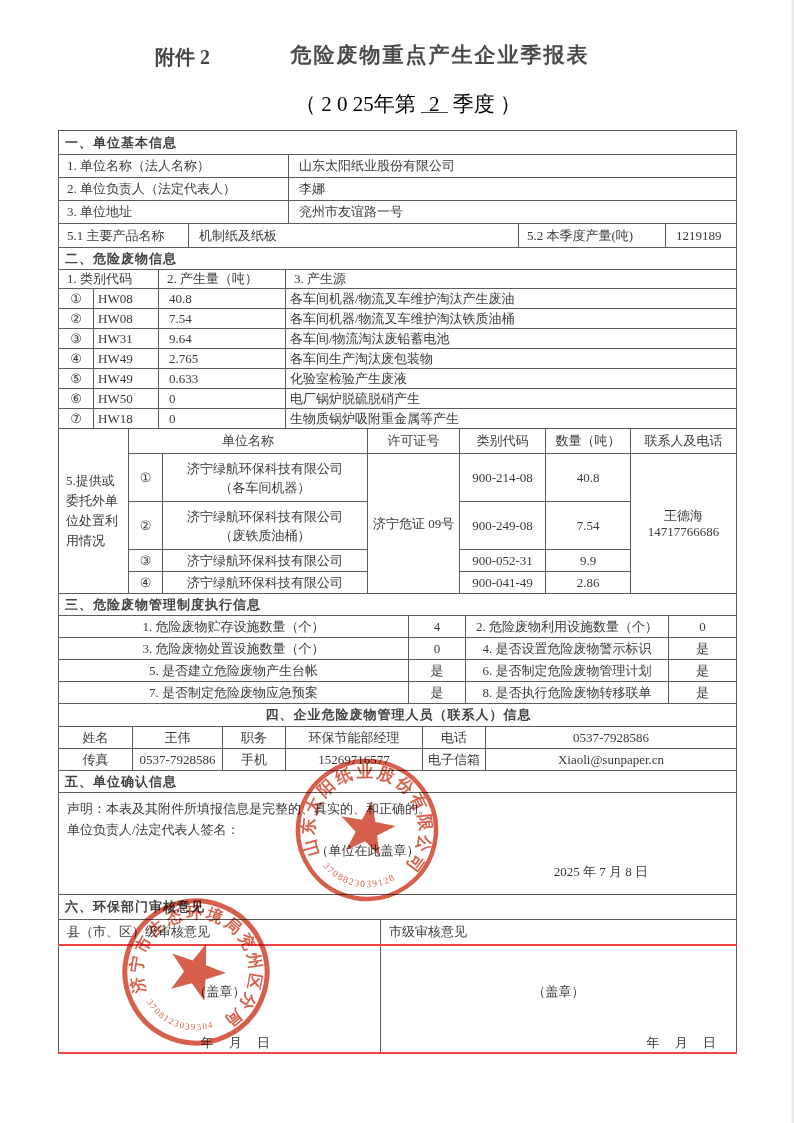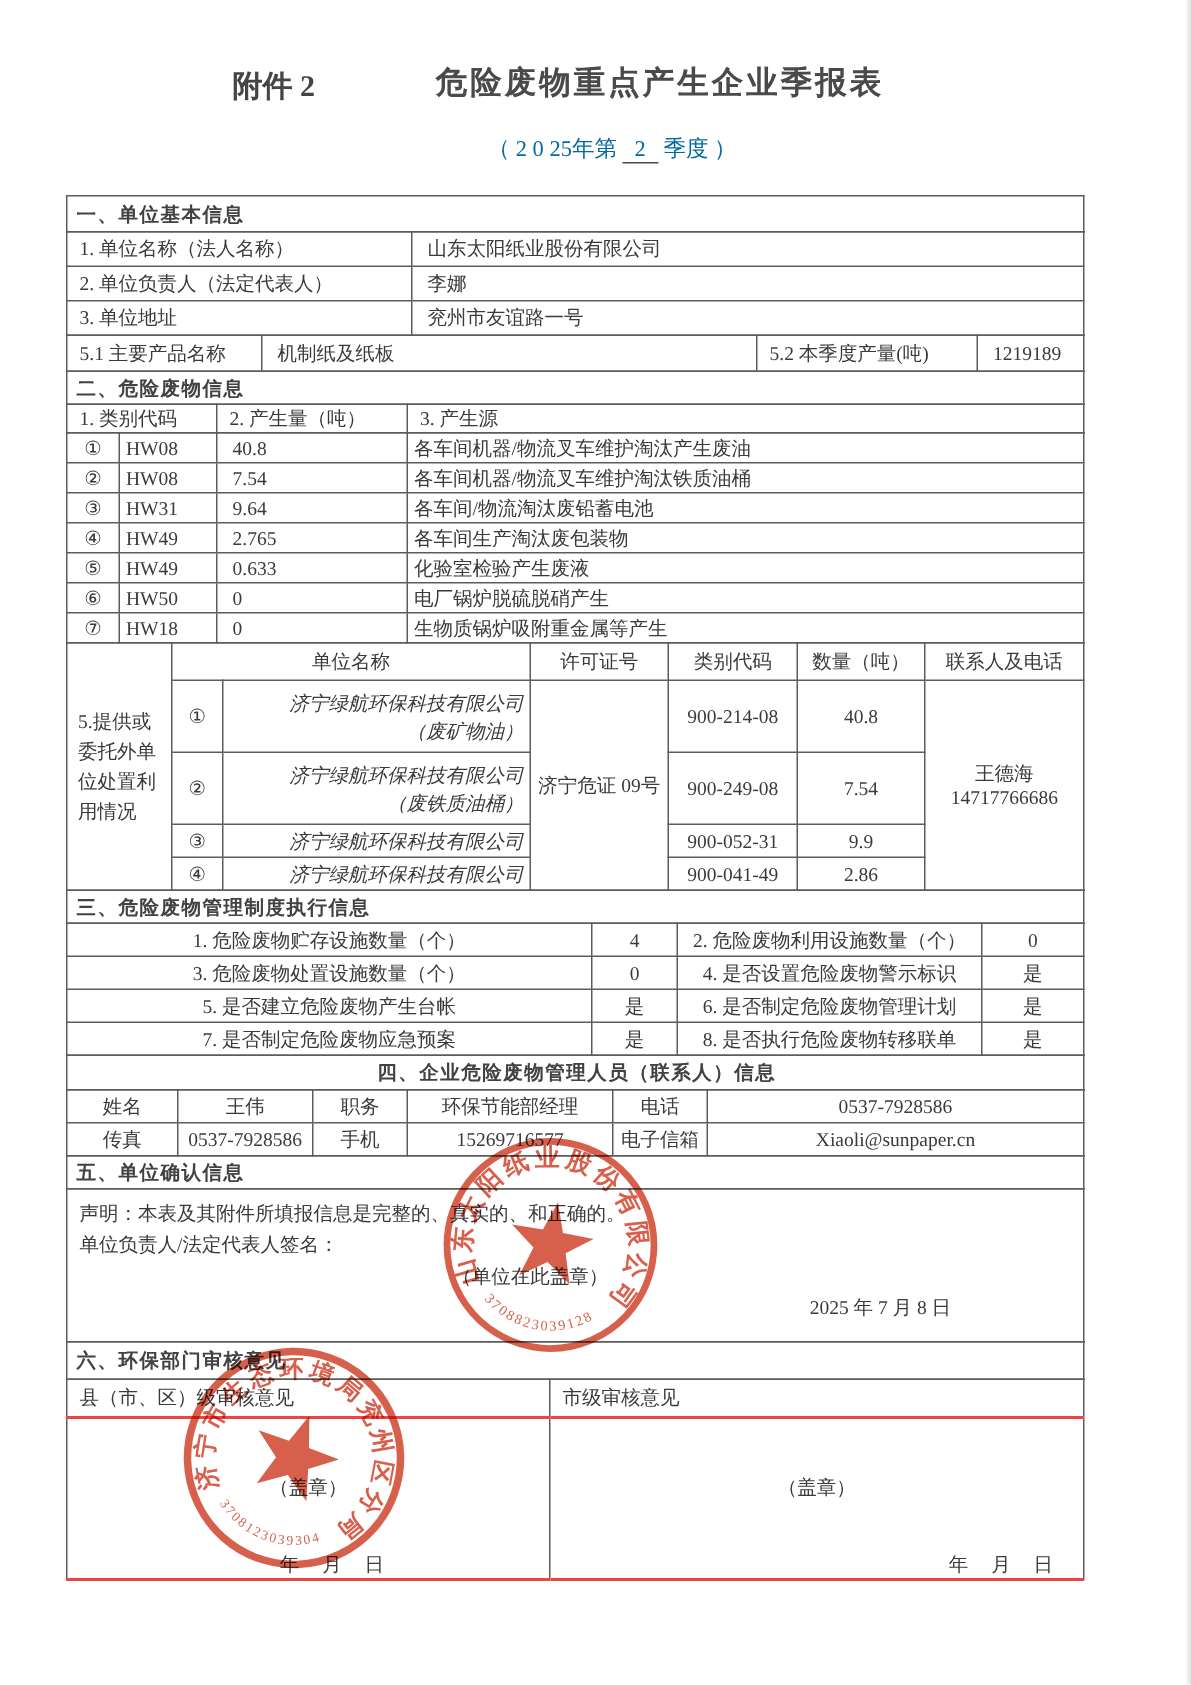--- a/index.html
+++ b/index.html
@@ -5,32 +5,32 @@
   html,body{margin:0;padding:0;}
   body{width:794px;height:1123px;background:#ffffff;position:relative;
        font-family:"Liberation Serif","DejaVu Serif",serif;color:#3a3a3a;}
   .scan-edge{position:absolute;right:0;top:0;width:4px;height:100%;
        background:linear-gradient(to right,rgba(0,0,0,0),rgba(0,0,0,.12));}
   .hdr{position:absolute;top:0;left:0;width:794px;}
   .attach{position:absolute;left:155px;top:44px;font-size:20px;font-weight:bold;color:#454545;}
   .title{position:absolute;left:0;top:41px;width:880px;text-align:center;
          font-size:21px;font-weight:bold;letter-spacing:2px;color:#4a4a4a;}
   .subtitle{position:absolute;left:58px;top:90px;width:700px;text-align:center;
-         font-size:15px;color:#0369a1;}
+         font-size:21px;color:#000000;}
   .subtitle .u{border-bottom:1.5px solid #4a4a4a;padding:0 8px;display:inline-block;line-height:15px;}
-  .form{position:absolute;left:44px;top:130px;width:662px;}
+  .form{position:absolute;left:58px;top:130px;width:662px;}
   table{border-collapse:collapse;table-layout:fixed;width:679px;margin-top:-1px;}
   table:first-child{margin-top:0;}
   td{border:1px solid #5c5c5c;font-size:13px;line-height:16px;padding:1px 4px;
      overflow:hidden;vertical-align:middle;}
   td.sec-head{font-weight:bold;letter-spacing:1px;padding-left:6px;color:#424242;}
   td.center{text-align:center;}
   td.lbl{padding-left:8px;}
   td.val{padding-left:10px;}
-  .twoline div{line-height:19px;text-align:right;font-style:italic;}
+  .twoline div{line-height:19px;text-align:center;}
   .vert-label{padding:0 7px;line-height:20px;text-align:left;}
   .decl{vertical-align:top;padding:5px 8px;}
   .decl .ln{line-height:21px;}
   .decl .seal-hint{text-align:center;padding-right:60px;line-height:21px;}
   .decl .date{text-align:right;padding-right:80px;line-height:22px;}
   .audit-cell{vertical-align:top;height:98px;}
   .audit-cell .gai{text-align:center;margin-top:36px;line-height:18px;}
   .audit-cell .ymd{margin-top:34px;letter-spacing:6px;}
   .ymd.left-pos{text-align:right;padding-right:100px;}
   .ymd.right-pos{text-align:right;padding-right:10px;}
@@ -188,21 +188,21 @@
       <td class="center" colspan="2">单位名称</td>
       <td class="center">许可证号</td>
       <td class="center">类别代码</td>
       <td class="center">数量（吨）</td>
       <td class="center">联系人及电话</td>
     </tr>
     <tr style="height:48px">
       <td class="center">①</td>
       <td class="twoline">
         <div>济宁绿航环保科技有限公司</div>
-        <div>（废矿物油）</div>
+        <div>（各车间机器）</div>
       </td>
       <td class="center" rowspan="4">济宁危证 09号</td>
       <td class="center">900-214-08</td>
       <td class="center">40.8</td>
       <td class="center" rowspan="4">
         <div>王德海</div>
         <div>14717766686</div>
       </td>
     </tr>
     <tr style="height:48px">

